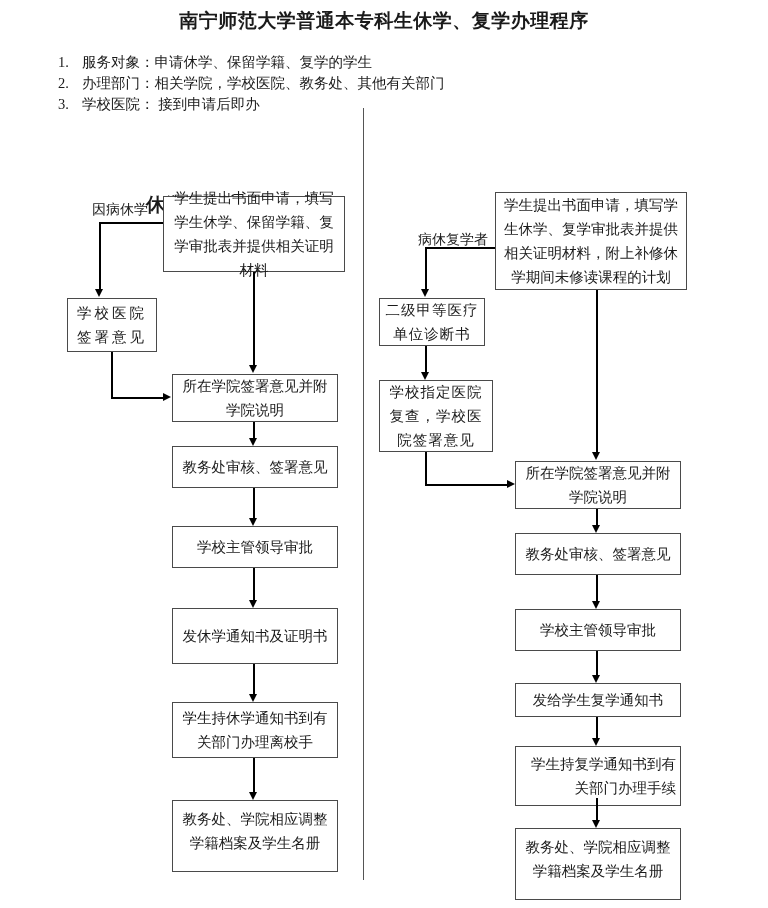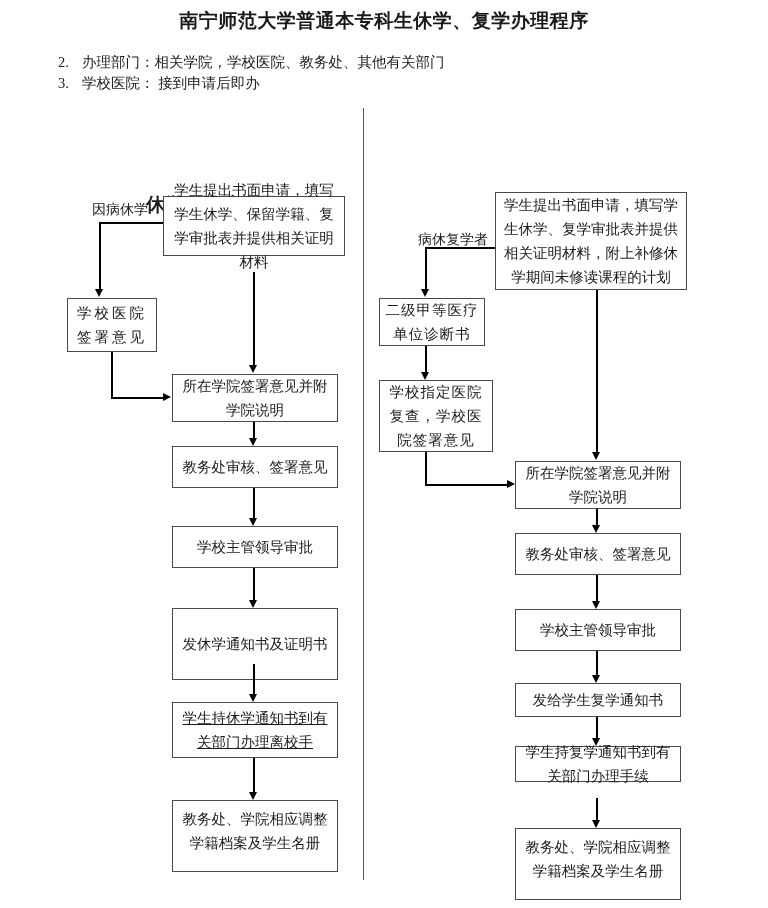--- a/index.html
+++ b/index.html
@@ -115,59 +115,62 @@
     border-left: 8px solid #000;
   }
 </style>
 </head>
 <body>
 
 <div id="page-title">南宁师范大学普通本专科生休学、复学办理程序</div>
 
 <div id="intro-list">
   <span class="li">
+    <span class="num">1.</span><span class="lbl">服务对象：申请休学、保留学籍、复学的学生</span>
+  </span>
+  <span class="li">
     <span class="num">2.</span><span class="lbl">办理部门：相关学院，学校医院、教务处、其他有关部门</span>
   </span>
   <span class="li">
     <span class="num">3.</span><span class="lbl">学校医院： 接到申请后即办</span>
   </span>
 </div>
 
 <div id="divider"></div>
 
 <div class="col-title" id="title-left">休学程序流程图</div>
 <div class="col-title" id="title-right">复学程序流程图</div>
 
 <div class="side-label" style="left:92px; top:202px;text-align:right;">因病休学</div>
 
-<div class="node" style="left:163px; top:196px; width:182px; height:60px;">
+<div class="node" style="left:163px; top:196px; width:182px; height:76px;">
   <span class="txt">学生提出书面申请，填写学生休学、保留学籍、复学审批表并提供相关证明材料</span>
 </div>
 
 <div class="node" style="left:67px; top:298px; width:90px; height:54px; letter-spacing:3px;justify-content:center;">
   <span class="txt">学校医院签署意见</span>
 </div>
 
 <div class="node" style="left:172px; top:374px; width:166px; height:48px;">
   <span class="txt">所在学院签署意见并附学院说明</span>
 </div>
 
 <div class="node" style="left:172px; top:446px; width:166px; height:42px;">
   <span class="txt">教务处审核、签署意见</span>
 </div>
 
 <div class="node" style="left:172px; top:526px; width:166px; height:42px;">
   <span class="txt">学校主管领导审批</span>
 </div>
 
-<div class="node" style="left:172px; top:608px; width:166px; height:72px;">
+<div class="node" style="left:172px; top:608px; width:166px; height:56px;">
   <span class="txt">发休学通知书及证明书</span>
 </div>
 
-<div class="node" style="left:172px; top:702px; width:166px; height:56px;text-decoration:underline;">
+<div class="node" style="left:172px; top:702px; width:166px; height:56px;">
   <span class="txt">学生持休学通知书到有关部门办理离校手</span>
 </div>
 
 <div class="node topalign" style="left:172px; top:800px; width:166px; height:72px;">
   <span class="txt">教务处、学院相应调整学籍档案及学生名册</span>
 </div>
 
 <div class="hline" style="left:99px; top:222px; width:64px;"></div>
 <div class="vline" style="left:99px; top:222px; height:68px;"></div>
 <div class="arrow-down" style="left:95px; top:289px;"></div>
@@ -217,21 +220,21 @@
 </div>
 
 <div class="node" style="left:515px; top:609px; width:166px; height:42px;">
   <span class="txt">学校主管领导审批</span>
 </div>
 
 <div class="node" style="left:515px; top:683px; width:166px; height:34px;">
   <span class="txt">发给学生复学通知书</span>
 </div>
 
-<div class="node" style="left:515px; top:746px; width:166px; height:36px;">
+<div class="node" style="left:515px; top:746px; width:166px; height:60px;text-align:right;">
   <span class="txt">学生持复学通知书到有关部门办理手续</span>
 </div>
 
 <div class="node topalign" style="left:515px; top:828px; width:166px; height:72px;">
   <span class="txt">教务处、学院相应调整学籍档案及学生名册</span>
 </div>
 
 <div class="hline" style="left:425px; top:247px; width:70px;"></div>
 <div class="vline" style="left:425px; top:247px; height:43px;"></div>
 <div class="arrow-down" style="left:421px; top:289px;"></div>

